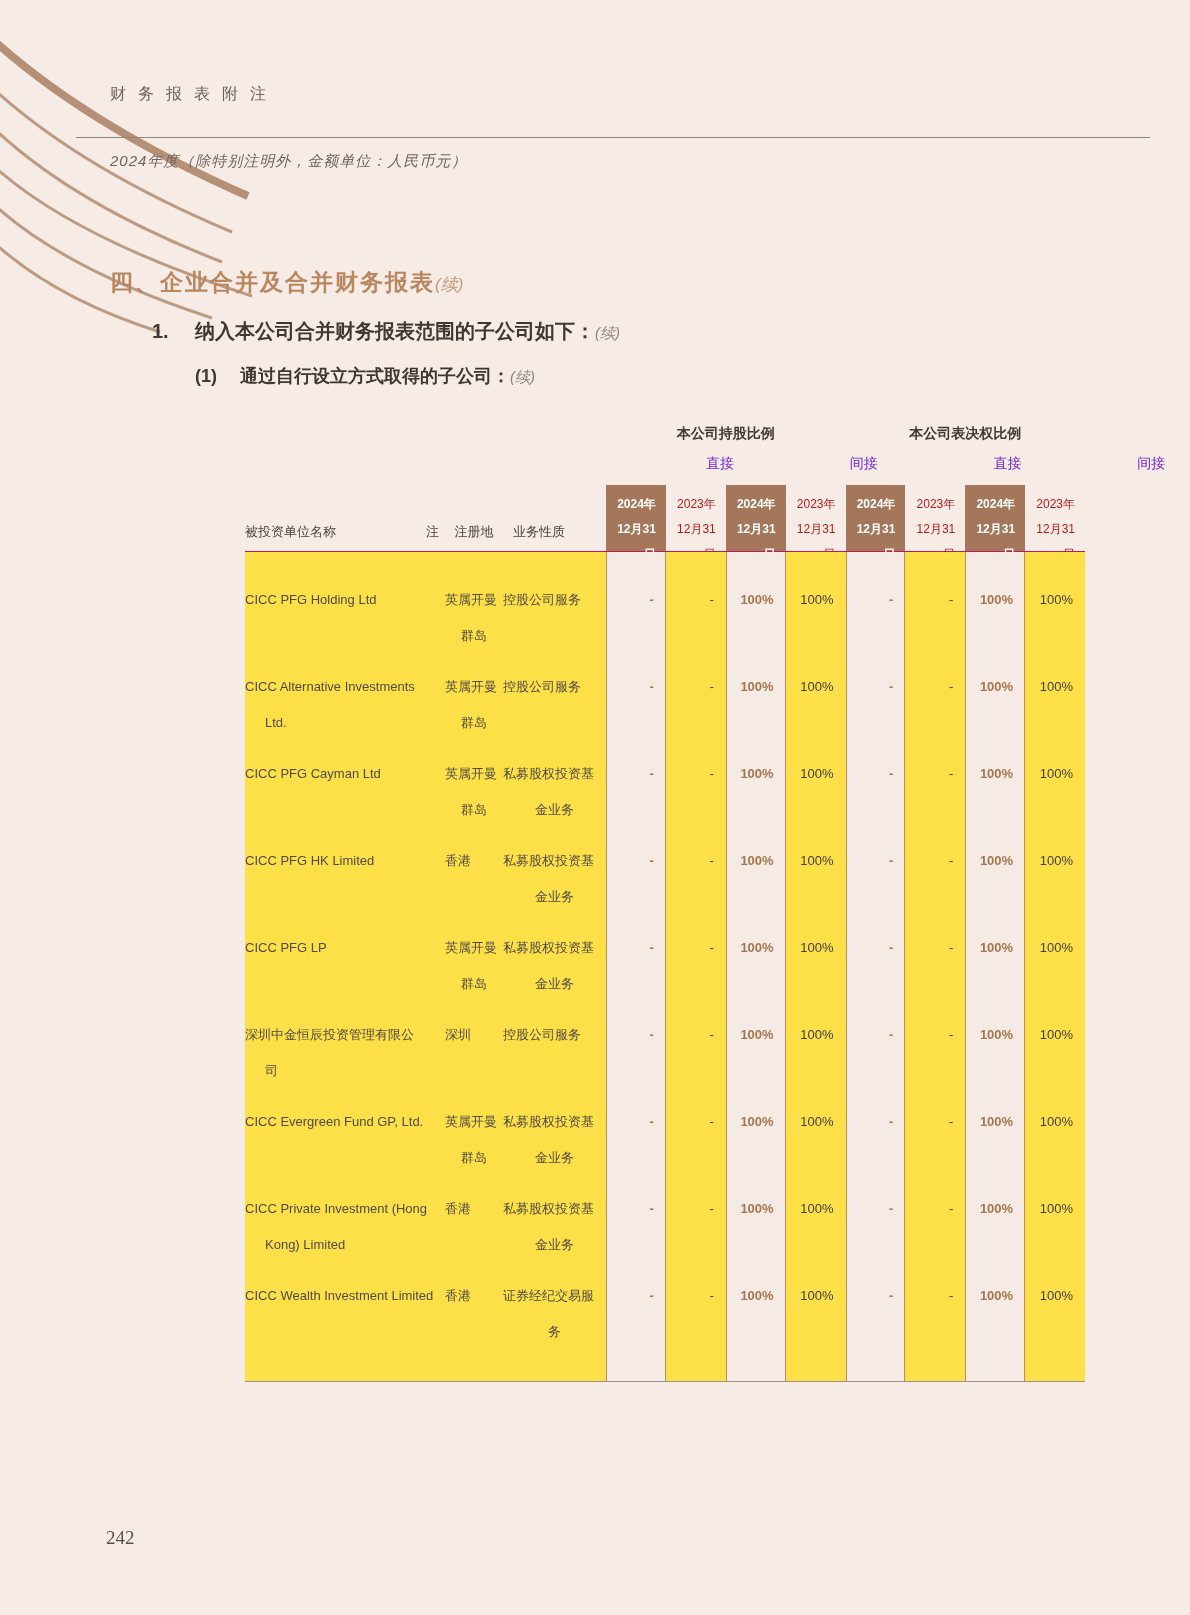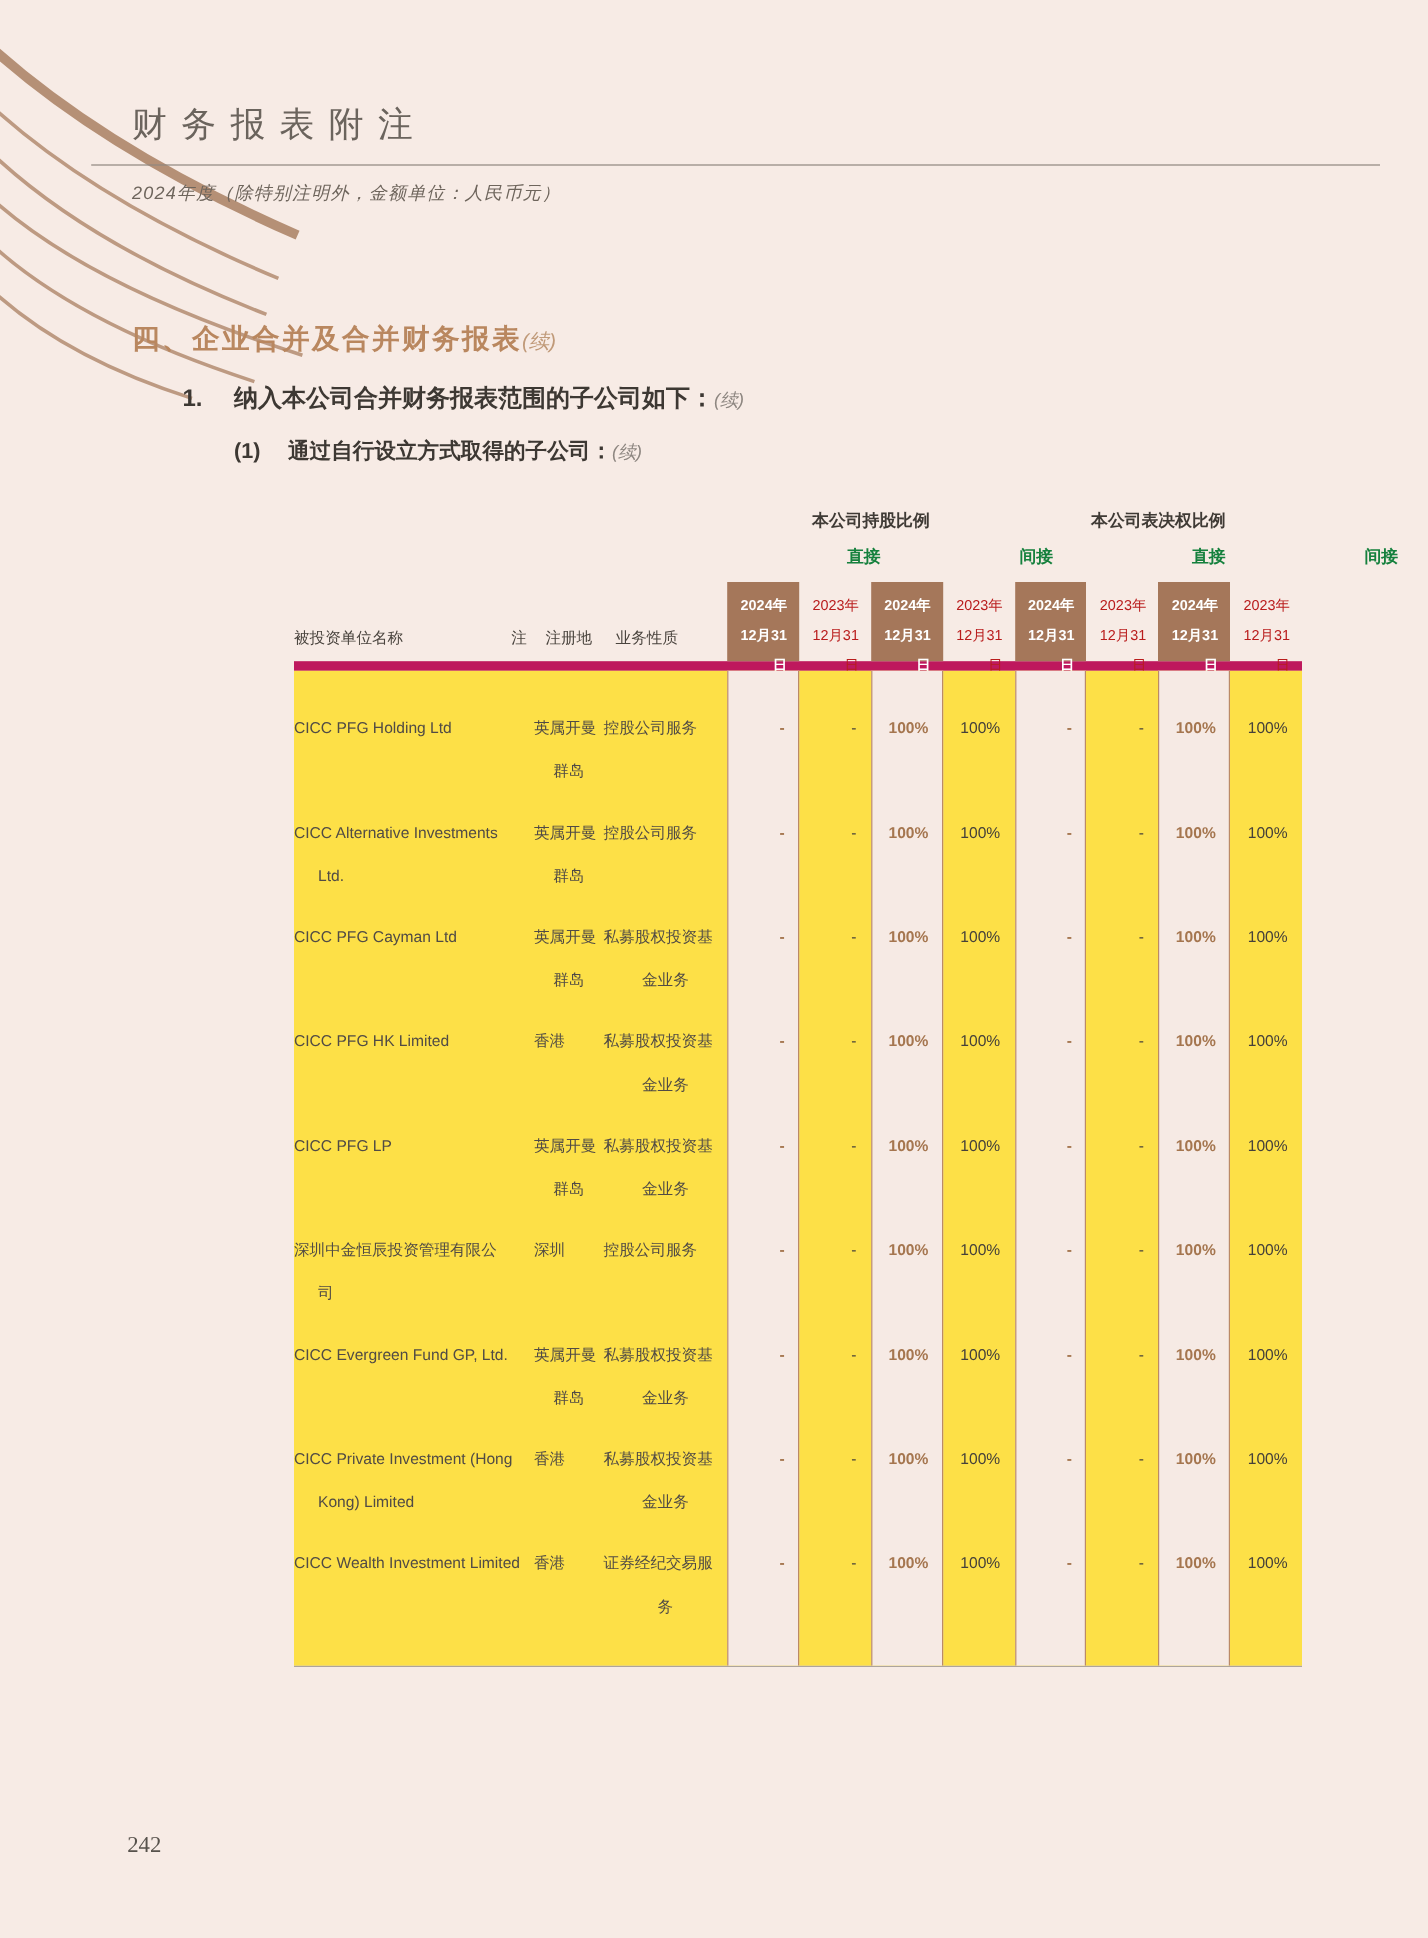--- a/index.html
+++ b/index.html
@@ -12,21 +12,21 @@
     color:#514b45;
     overflow:hidden;
   }
   
   .swoosh { position:absolute; left:0; top:0; width:290px; height:340px; }
 
   
   .page-title {
     position:absolute; left:110px; top:84px;
     font-family:"Liberation Serif", serif;
-    font-size:29px; letter-spacing:12px; color:#6b645d; font-weight:400;
+    font-size:16px; letter-spacing:12px; color:#6b645d; font-weight:400;
   }
   .header-rule {
     position:absolute; left:76px; top:137px; width:1074px; height:0;
     border-top:1px solid #8f867e;
   }
   .page-subtitle {
     position:absolute; left:110px; top:152px;
     font-style:italic; font-size:15px; color:#6e655c; letter-spacing:1px;
   }
 
@@ -47,25 +47,25 @@
   }
   .sub2 .num { display:inline-block; width:45px; }
   .cont { font-size:15px; font-weight:400; font-style:italic; color:#8d8680; }
 
   
   .tbl { position:absolute; left:245px; top:425px; width:840px; }
   .hgrid, .trow {
     display:grid;
     grid-template-columns:175px 25px 58px 103px repeat(8, 59.875px);
   }
-  .thead { border-bottom:8px solid #be185d; }
+  .thead { border-bottom:1px solid #be185d; }
   .grow { height:30px; font-size:14px; font-weight:bold; color:#3f3a35; }
   .grow .span4 { grid-column:span 4; text-align:center; }
   .grow .filler { grid-column:span 4; }
-  .srow { height:30px; font-size:14px; font-weight:bold; color:#15803d;gap:12px; }
+  .srow { height:30px; font-size:14px; font-weight:normal; color:#6d28d9;gap:12px; }
   .srow .span2 { grid-column:span 2; text-align:center; }
   .srow .filler { grid-column:span 4; }
   .crow { align-items:end; }
   .colhead {
     font-size:13px; color:#4a443e; padding-bottom:10px;
   }
   .colhead.note { text-align:center; }
   .colhead.reg  { text-align:center; }
   .colhead.biz  { padding-left:10px; }
   .datecell {

